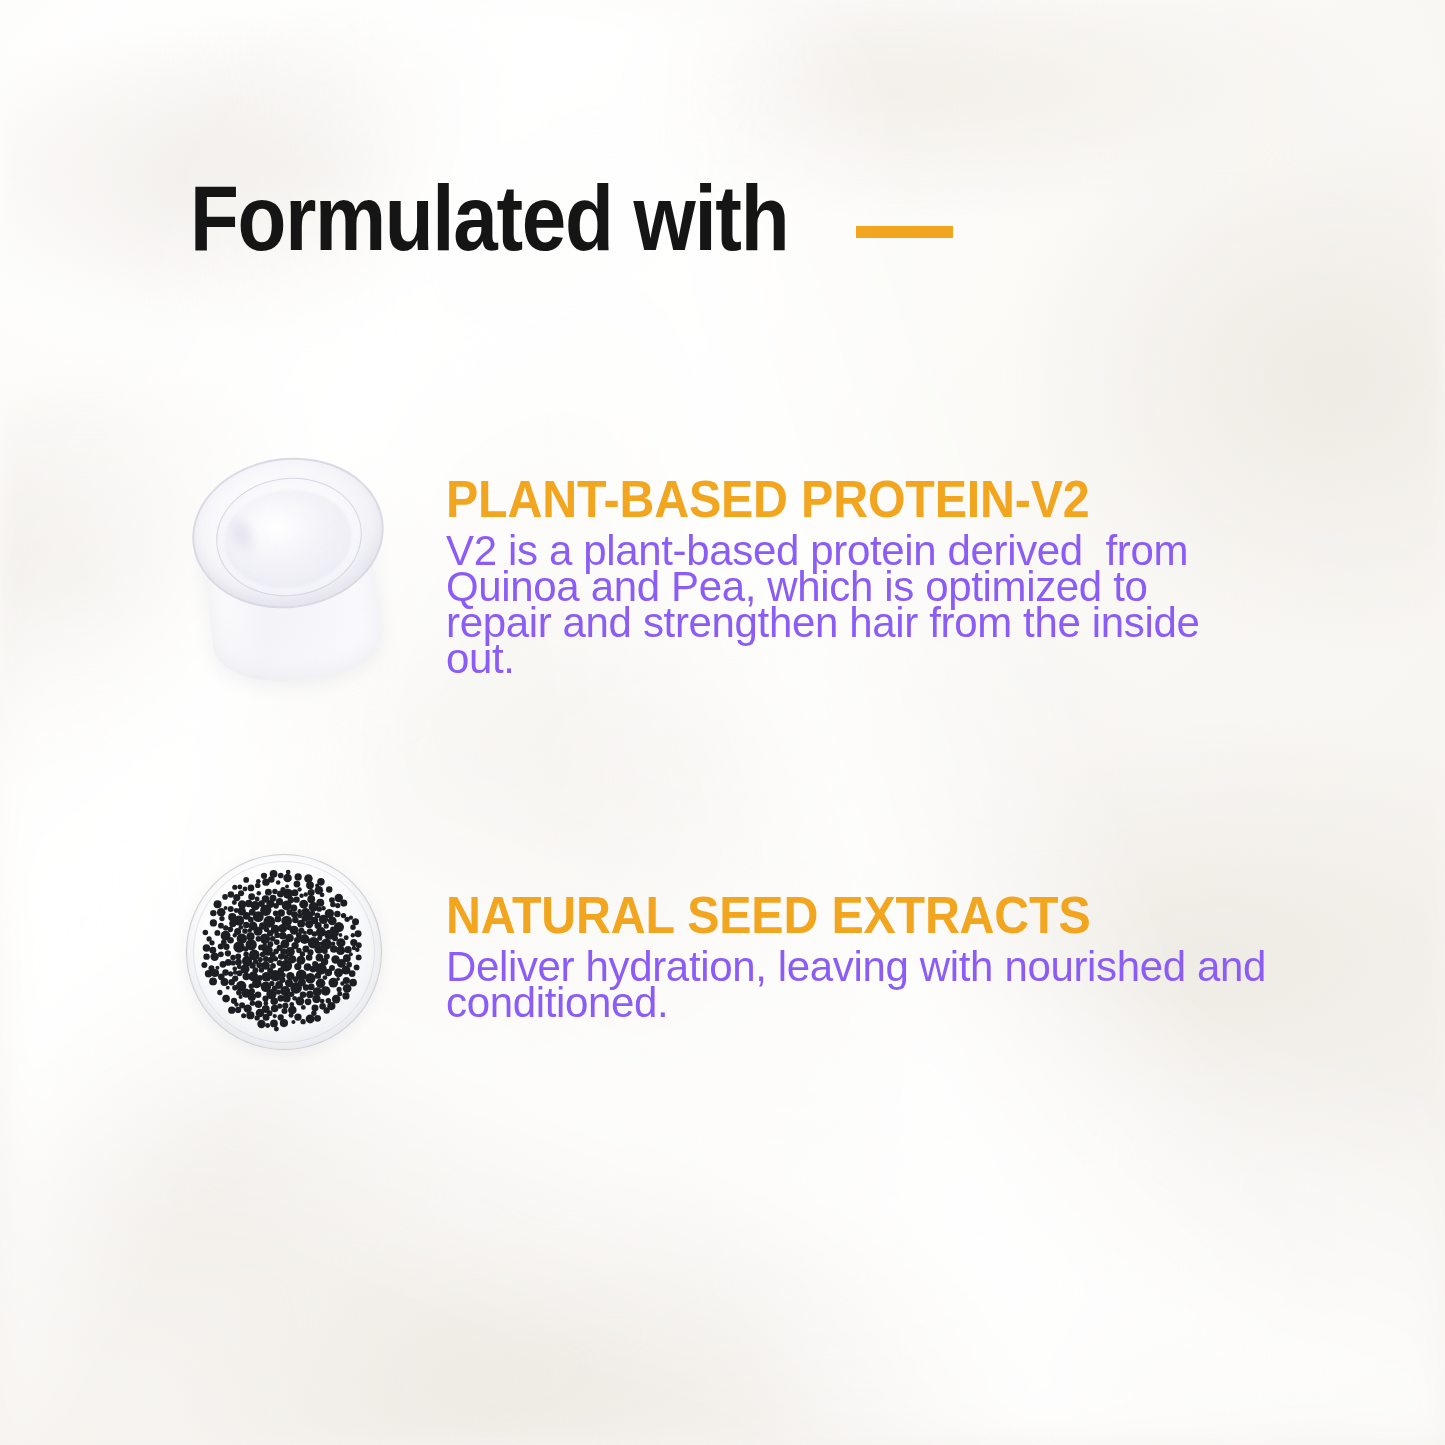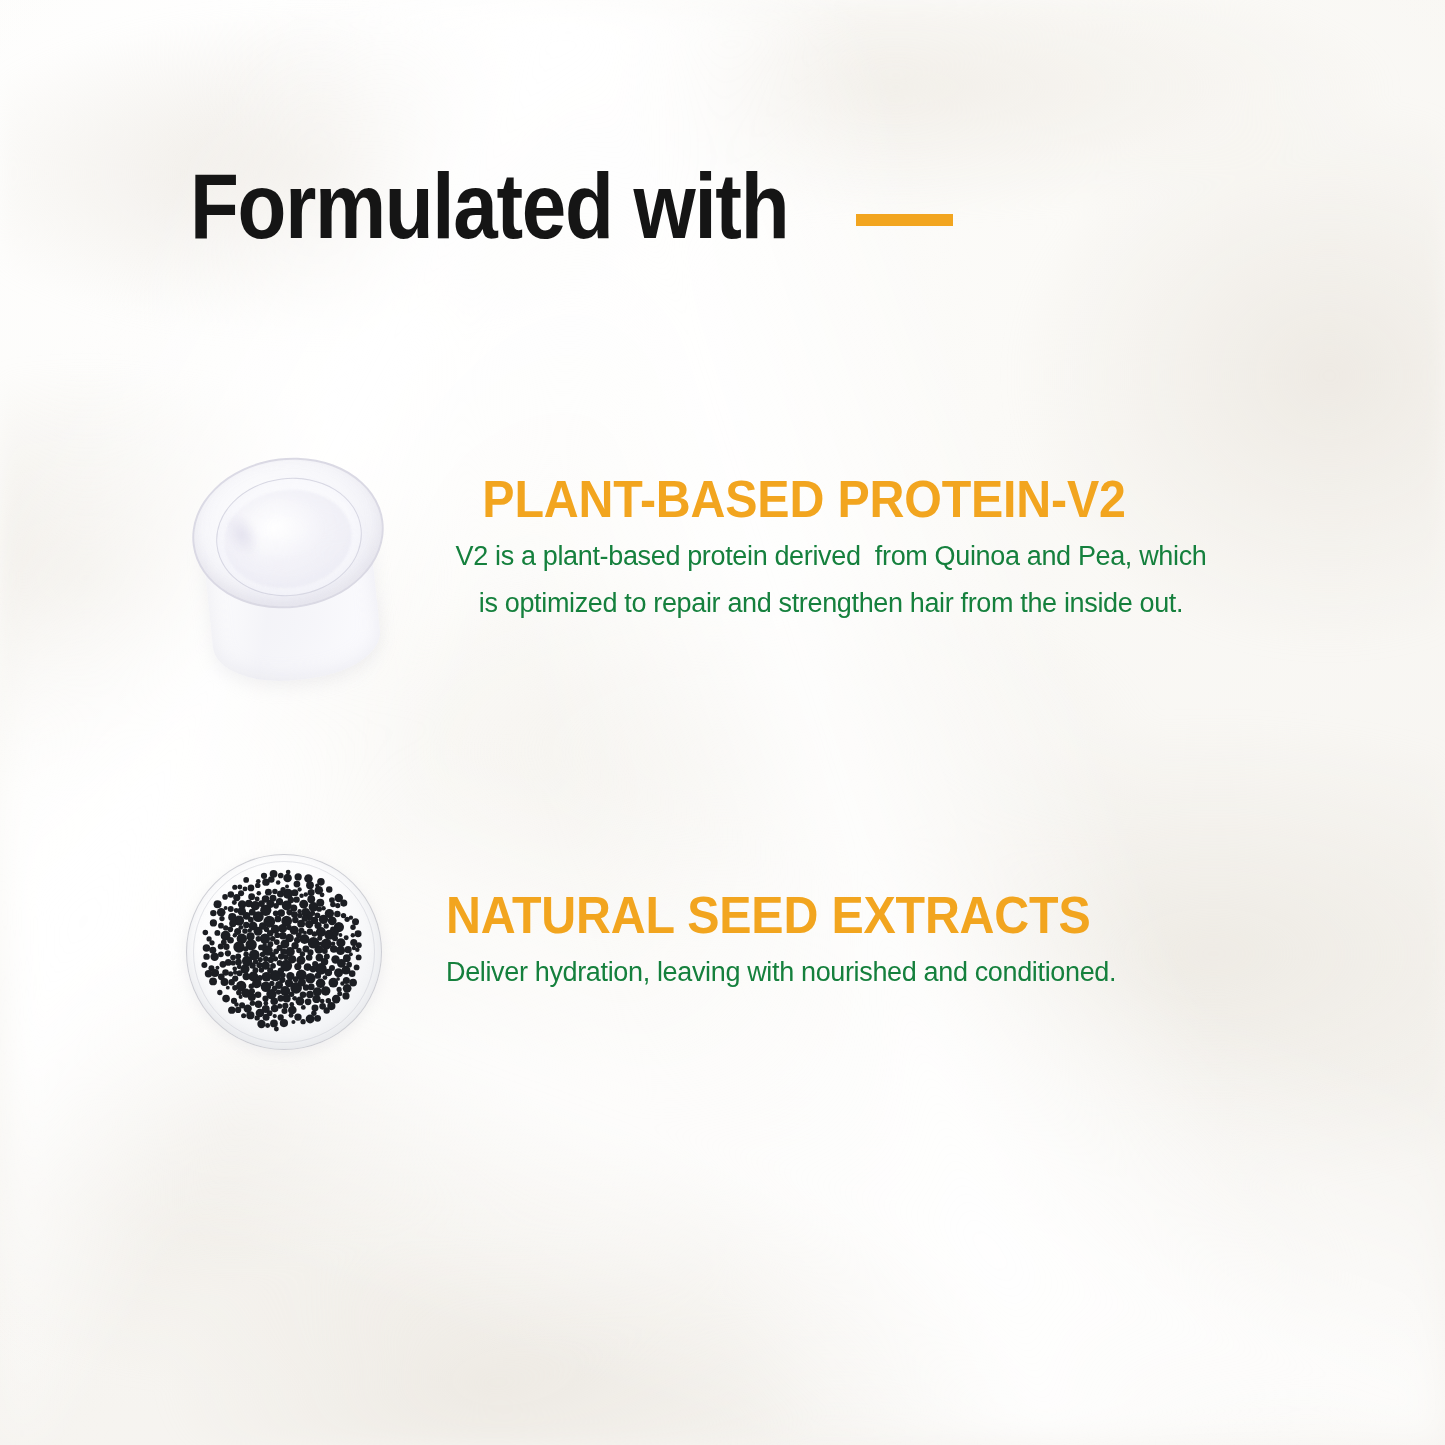--- a/index.html
+++ b/index.html
@@ -52,21 +52,21 @@
     filter: blur(18px);
   }
   .bg-vign {
     background: radial-gradient(115% 105% at 50% 45%, rgba(255,255,255,0) 58%, rgba(246,243,238,.55) 100%);
   }
 
   
   .headline {
     position: absolute;
     left: 190px;
-    top: 160px;
+    top: 172px;
     display: flex;
     align-items: center;
     gap: 34px;
     white-space: nowrap;
   }
   .headline-text {
     font-family: "Liberation Sans Narrow", "Liberation Sans", sans-serif;
     font-size: 93px;
     font-weight: 700;
     letter-spacing: -1.5px;
@@ -80,21 +80,21 @@
     height: 12px;
     background: #f2a51f;
     margin-left: -64px;
     margin-top: 26px;
   }
 
   
   .ingredient {
     position: absolute;
   }
-  .ing-1 { left: 0; top: 430px;  width: 1142px; height: 270px; text-align: center; }
+  .ing-1 { left: 0; top: 430px;  width: 1142px; height: 270px; }
   .ing-2 { left: 0; top: 840px;  width: 1331px; height: 230px; }
 
   .ing-copy {
     position: absolute;
     left: 446px;
   }
   .ing-1 .ing-copy { top: 42px; width: 770px; }
   .ing-2 .ing-copy { top: 48px; width: 840px; }
 
   .ing-title {
@@ -104,24 +104,24 @@
     color: #f2a51f;
     letter-spacing: -0.2px;
     line-height: 1.06;
     margin: 0 0 6px 0;
     transform: scaleX(.93);
     transform-origin: left center;
     white-space: nowrap;
   }
   .ing-desc {
     font-family: "Liberation Sans", sans-serif;
-    font-size: 27px;
+    font-size: 42px;
     font-weight: 400;
-    color: #15803d;
-    line-height: 47px;
+    color: #8b5cf6;
+    line-height: 36px;
     letter-spacing: -0.35px;
     margin: 0;
     white-space: pre-wrap;
   }
 
   
   .ing-visual {
     position: absolute;
   }
 

